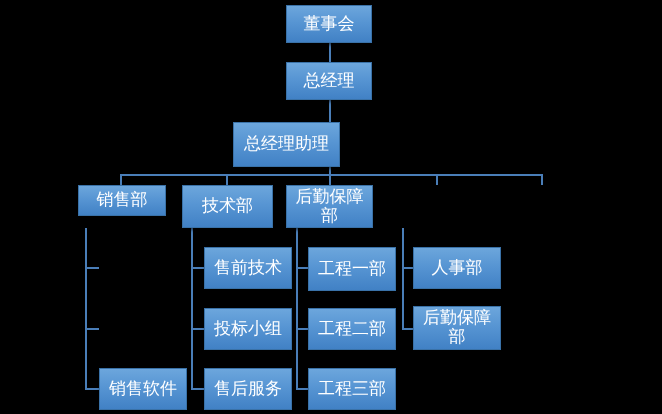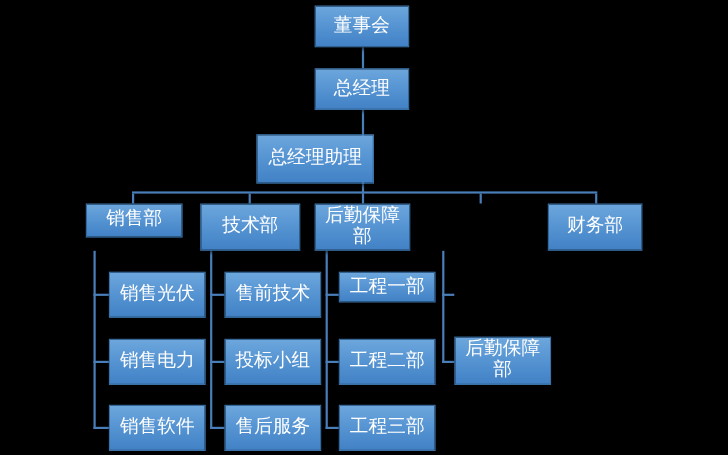--- a/index.html
+++ b/index.html
@@ -80,46 +80,40 @@
     </div>
     <div class="org-node" style="left: 78px; top: 185px; width: 88px; height: 31px;">
       <span>销售部</span>
     </div>
     <div class="org-node" style="left: 182px; top: 185px; width: 91px; height: 43px; align-items: center;">
       <span>技术部</span>
     </div>
     <div class="org-node" style="left: 286px; top: 185px; width: 87px; height: 43px;">
       <span>后勤保障部</span>
     </div>
-    <div class="org-node" style="left: 498px; top: 185px; width: 86px; height: 43px;">
-      <span>财务部</span>
-    </div>
-    <div class="org-node" style="left: 99px; top: 247px; width: 88px; height: 42px;">
-      <span>销售光伏</span>
-    </div>
-    <div class="org-node" style="left: 99px; top: 308px; width: 88px; height: 42px;">
-      <span>销售电力</span>
-    </div>
     <div class="org-node" style="left: 204px; top: 247px; width: 88px; height: 42px;">
       <span>售前技术</span>
     </div>
     <div class="org-node" style="left: 99px; top: 368px; width: 88px; height: 42px;">
       <span>销售软件</span>
     </div>
     <div class="org-node" style="left: 204px; top: 308px; width: 88px; height: 42px;">
       <span>投标小组</span>
     </div>
     <div class="org-node" style="left: 204px; top: 368px; width: 88px; height: 42px;">
       <span>售后服务</span>
     </div>
-    <div class="org-node" style="left: 308px; top: 247px; width: 88px; height: 28px; justify-content: center;">
+    <div class="org-node" style="left: 308px; top: 247px; width: 88px; height: 44px; justify-content: center;">
       <span>工程一部</span>
     </div>
     <div class="org-node" style="left: 308px; top: 368px; width: 88px; height: 42px;">
       <span>工程三部</span>
     </div>
     <div class="org-node" style="left: 308px; top: 308px; width: 88px; height: 42px;">
       <span>工程二部</span>
     </div>
+    <div class="org-node" style="left: 413px; top: 247px; width: 88px; height: 42px;">
+      <span>人事部</span>
+    </div>
     <div class="org-node" style="left: 413px; top: 306px; width: 88px; height: 44px;">
       <span>后勤保障部</span>
     </div>
   </div>
 
 </body></html>

